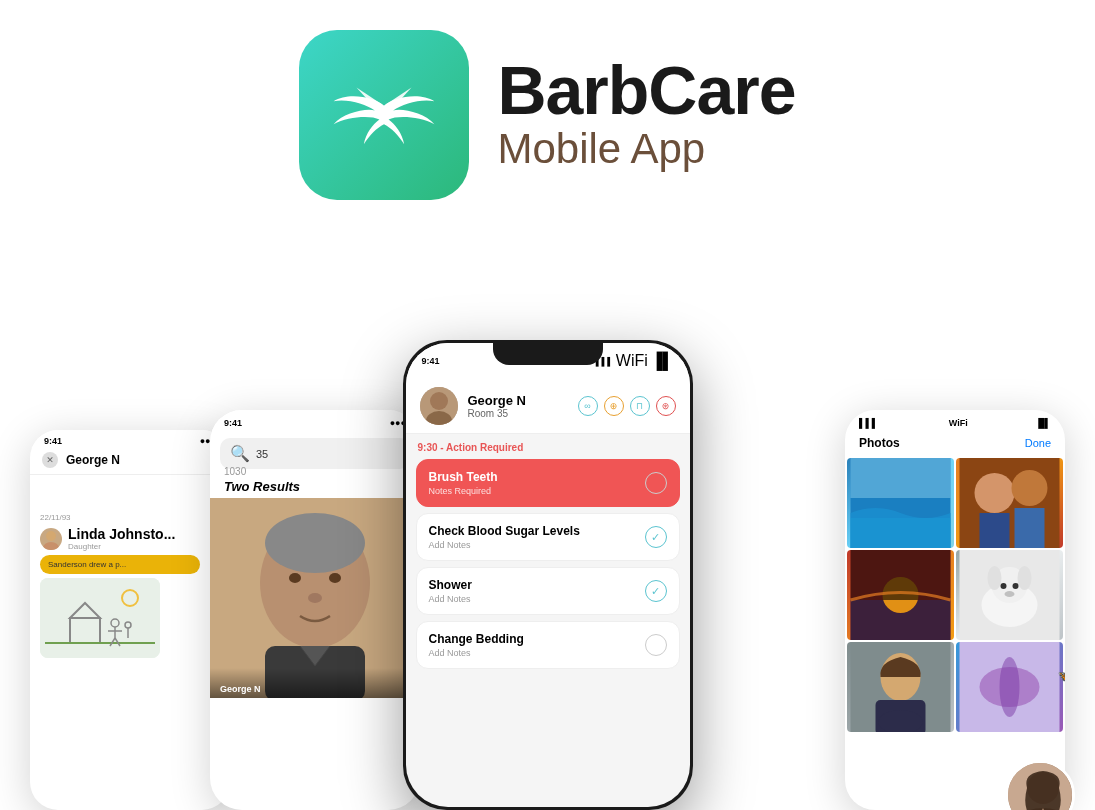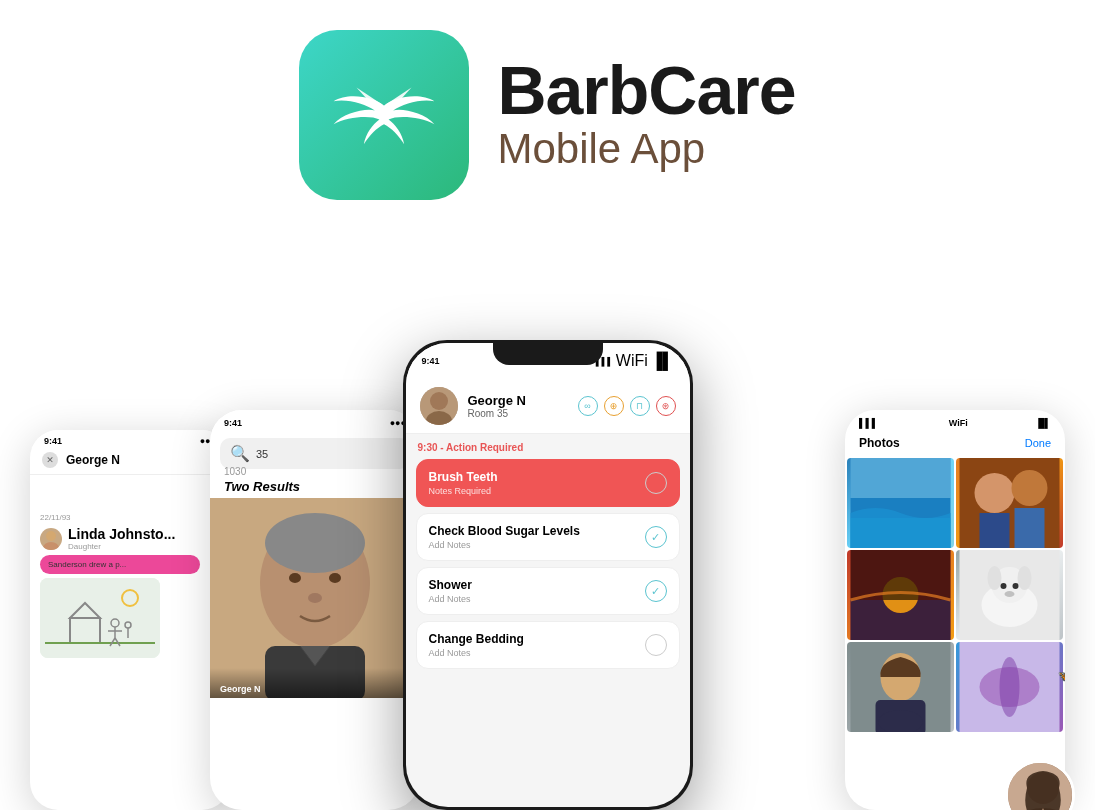--- a/index.html
+++ b/index.html
@@ -144,21 +144,21 @@
       background: #c8a882;
       flex-shrink: 0;
       overflow: hidden;
     }
 
     .msg-info { display: flex; flex-direction: column; }
     .msg-contact-name { font-size: 14px; font-weight: 600; color: #000; }
     .msg-role { font-size: 8px; color: #999; }
 
     .msg-bubble {
-      background: #ec4899;
+      background: #eab308;
       border-radius: 10px;
       padding: 5px 8px;
       font-size: 8px;
       color: #333;
       margin: 4px 0;
       max-width: 160px;
     }
 
     .drawing-thumb {
       width: 120px;

